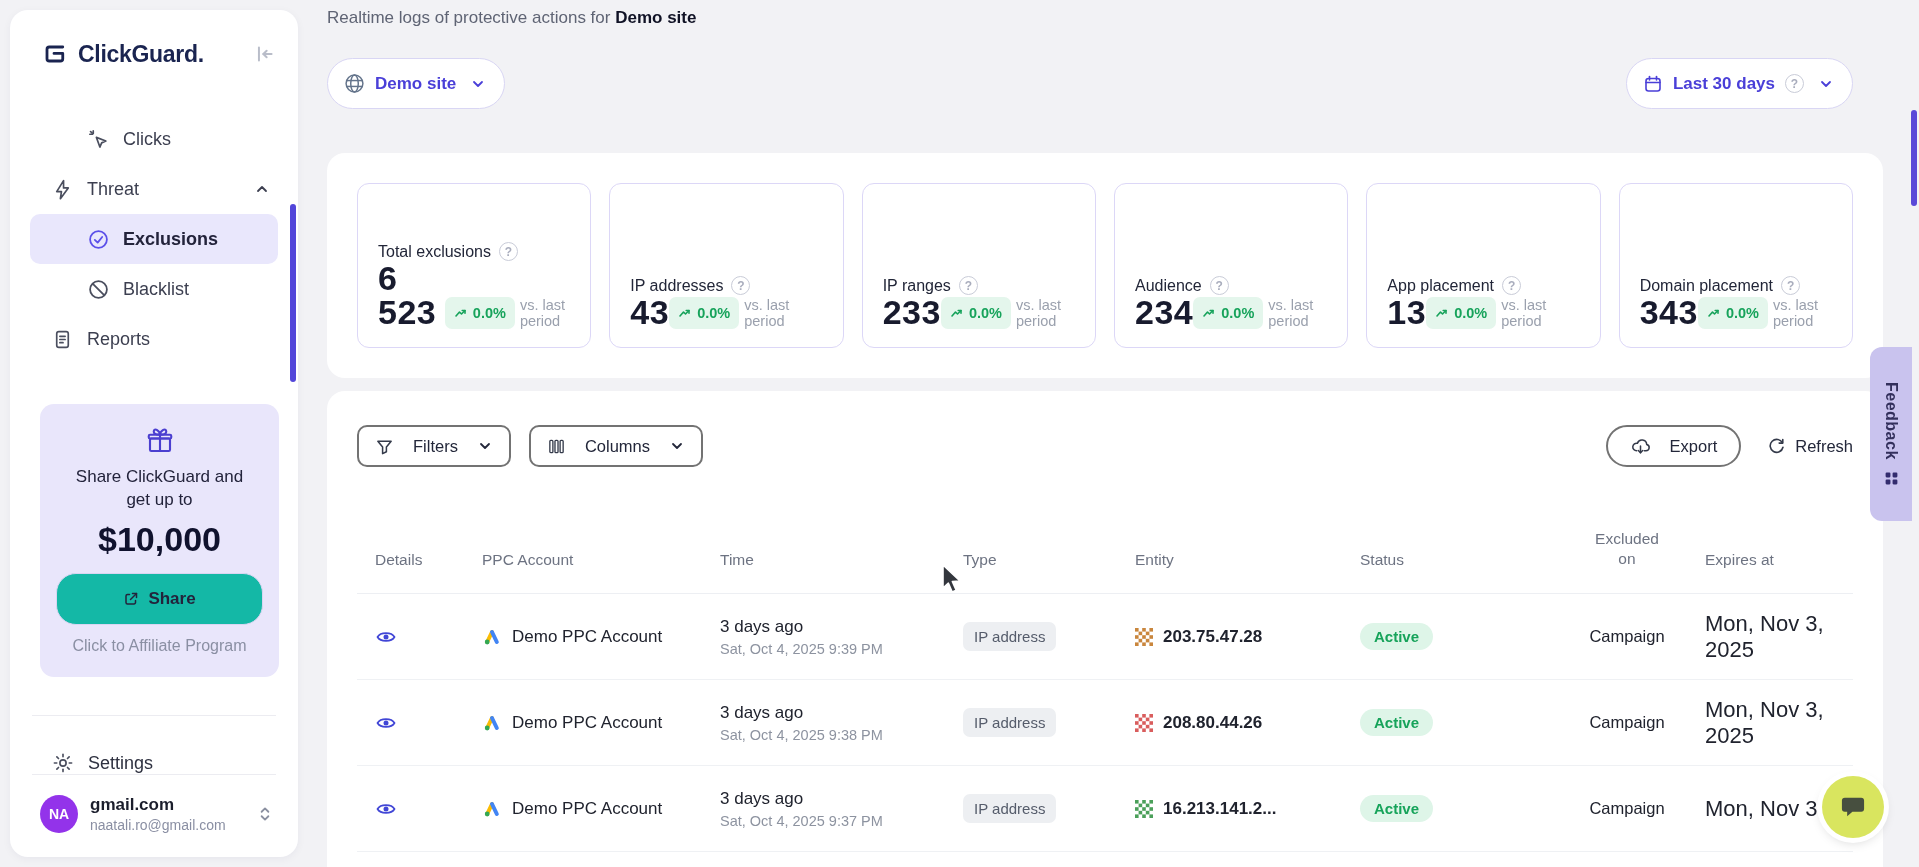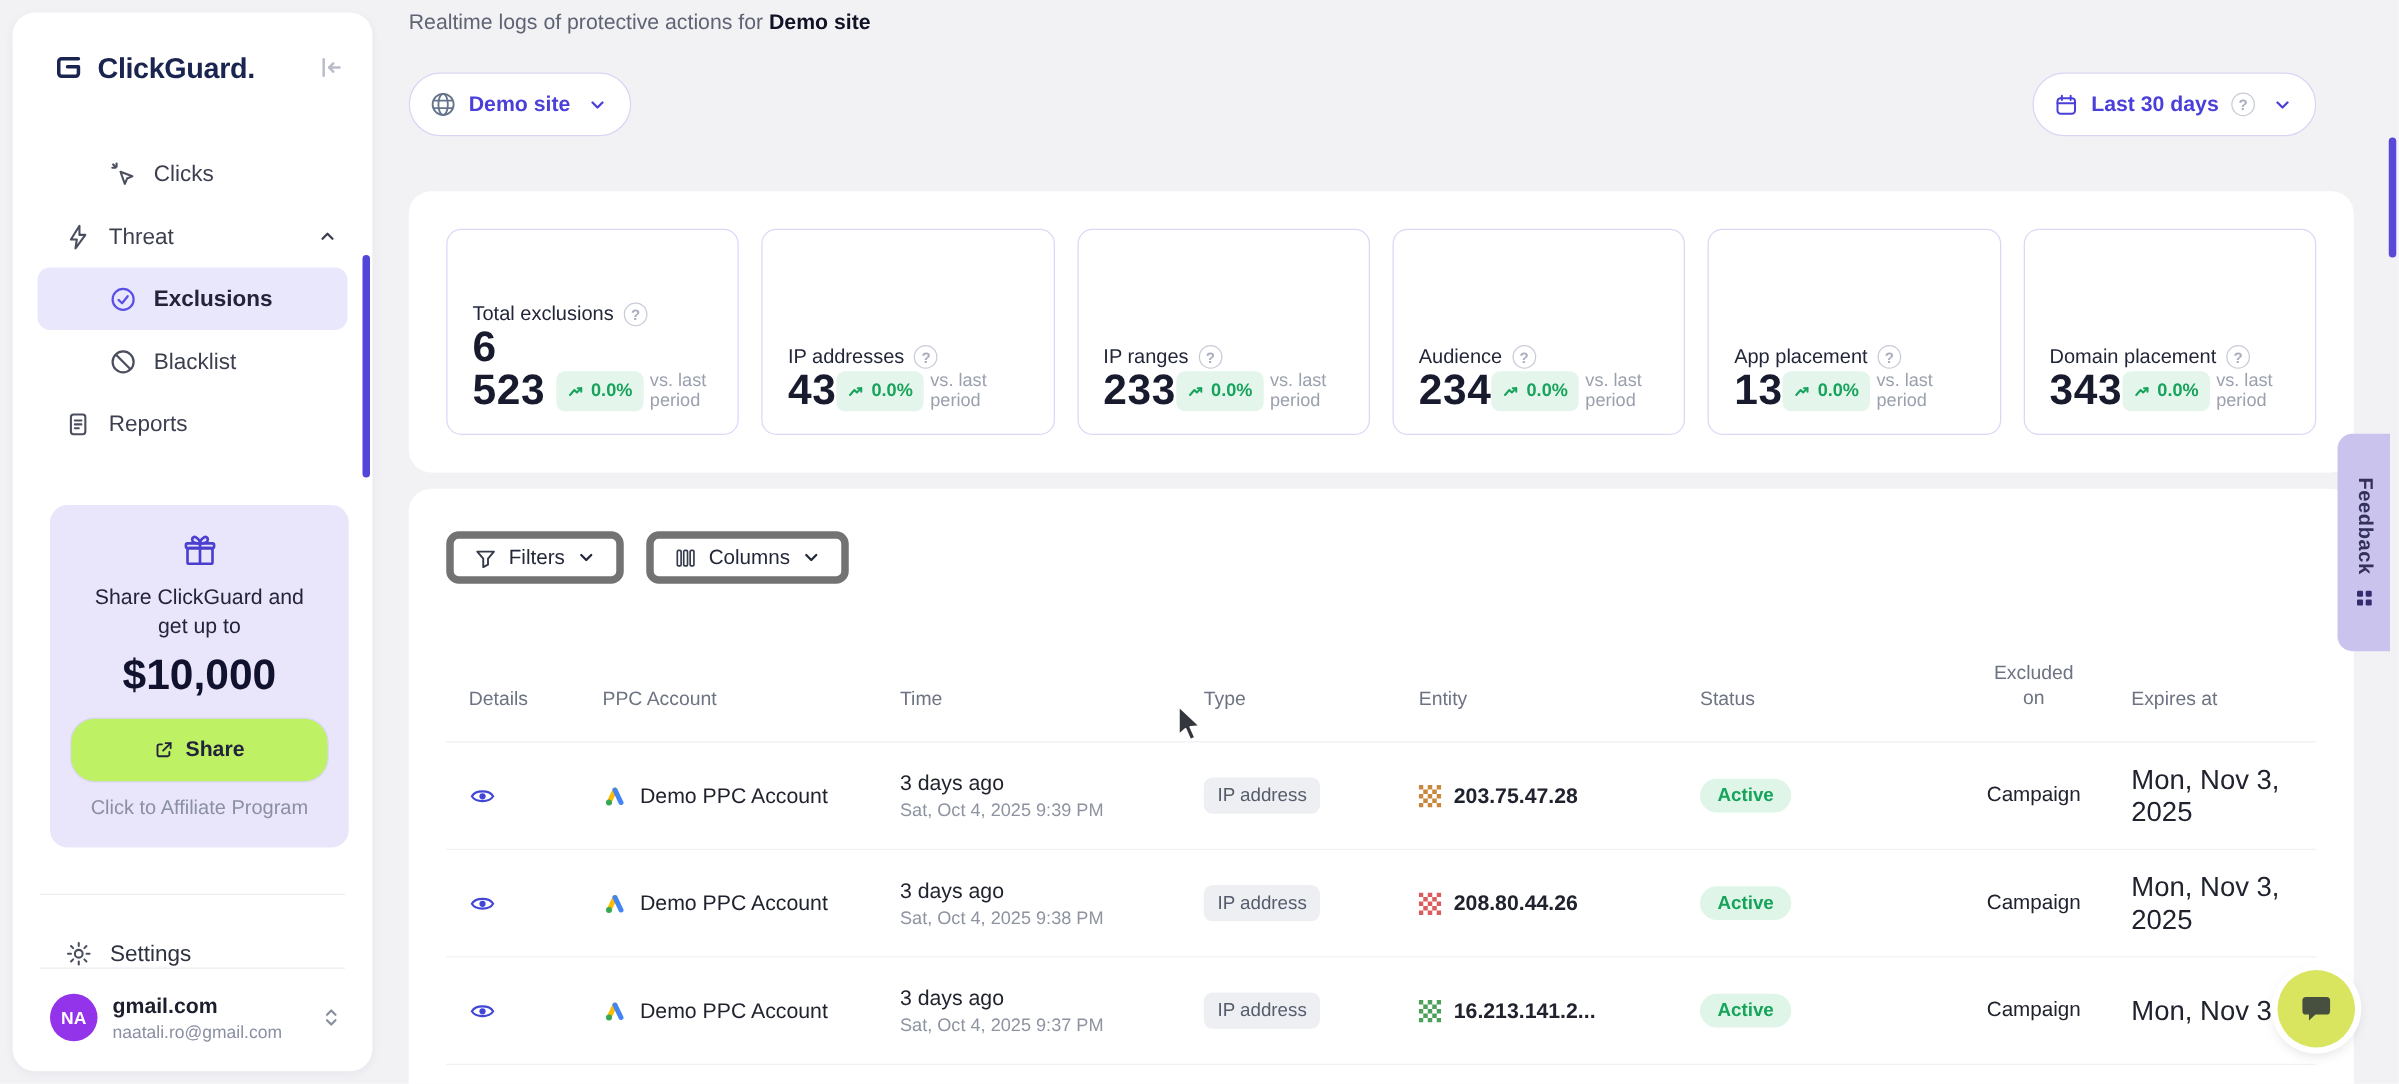--- a/index.html
+++ b/index.html
@@ -22,21 +22,21 @@
   .nav-item .nicon { display:flex; color:#4a4e5e; }
   .nav-item .chev { margin-left:auto; margin-right:28px; display:flex; color:#3c3f50; }
   .nav-item.selected { background:#e9e7fc; border-radius:10px; margin:0 20px; padding-left:58px; color:#23233b; font-weight:600; }
   .nav-item.selected .nicon { color:#5b4fe9; }
   .sidebar-scrollbar { position:absolute; right:2px; top:90px; width:6px; height:178px; background:#5246d9; border-radius:3px; }
 
   .promo { margin:40px 19px 0 30px; background:#e9e6fb; border-radius:14px; padding:22px 16px 22px; text-align:center; }
   .promo .gift { display:inline-flex; color:#4b3fd0; }
   .promo-headline { margin:6px auto 0; max-width:180px; font-size:17px; line-height:1.35; color:#23233b; }
   .promo-amount { margin-top:8px; font-size:34px; font-weight:800; color:#10122e; }
-  .share-btn { margin-top:14px; width:100%; height:52px; background:#bef264; border:1px solid #d9d5f2; border-radius:20px;
+  .share-btn { margin-top:14px; width:100%; height:52px; background:#14b8a6; border:1px solid #d9d5f2; border-radius:20px;
                display:flex; align-items:center; justify-content:center; gap:9px; font-size:17px; font-weight:600;
                color:#23233b; cursor:pointer; font-family:inherit; }
   .affiliate-link { margin-top:12px; font-size:16px; color:#8a8fa3; cursor:pointer; }
 
   .sb-divider { border-top:1px solid #ececf1; margin:0 22px; }
   .sb-divider.first { margin-top:auto; }
   .settings-row { height:58px; display:flex; align-items:flex-end; gap:14px; padding-left:42px; font-size:18px;
                   color:#2e3140; cursor:pointer; }
   .settings-row .nicon { display:flex; color:#4a4e5e; }
   .user-row { display:flex; align-items:center; gap:12px; padding:20px 24px 24px 30px; cursor:pointer; }
@@ -67,21 +67,21 @@
   .stat-label-row { display:flex; align-items:center; gap:8px; font-size:16px; color:#222638; }
   .stat-bottom { display:flex; align-items:flex-end; }
   .stat-value { font-size:34px; font-weight:700; color:#181b2e; letter-spacing:0.5px; line-height:1; }
   .stat-trend-col { display:flex; flex-direction:row; gap:5px; }
   .trend-badge { display:inline-flex; align-items:center; gap:5px; background:#e4f6ec; color:#17a35b; font-size:14.5px;
                  font-weight:600; padding:4px 9px; border-radius:7px; width:max-content; }
   .stat-compare { font-size:14.5px; color:#9aa0ad; }
 
   .table-card { margin-top:13px; background:#fff; border-radius:18px; padding:34px 30px 0; }
   .toolbar { display:flex; align-items:center; gap:18px; }
-  .tool-btn { height:42px; display:flex; align-items:center; gap:9px; border:6px solid #737373; border-radius:10px;
+  .tool-btn { height:42px; display:flex; align-items:center; gap:19px; border:2px solid #737373; border-radius:10px;
               background:#fff; padding:0 16px; font-size:16.5px; color:#23273a; cursor:pointer; font-family:inherit; }
   .tool-btn .chev { display:flex; color:#23273a; }
   .toolbar-right { margin-left:auto; display:flex; align-items:center; gap:26px; }
   .export-btn { border-radius:21px; padding:0 22px; }
   .refresh-btn { border:none; background:none; height:42px; display:flex; align-items:center; gap:9px; font-size:16.5px;
                  color:#23273a; cursor:pointer; font-family:inherit; }
 
   .tgrid { display:grid; grid-template-columns:95px 240px 245px 170px 225px 225px 140px 165px; }
   .tgrid > :nth-child(1) { padding-left:18px; }
   .tgrid > :nth-child(2) { padding-left:30px; }
@@ -479,20 +479,41 @@
                 <rect x="13.8" y="3.5" width="3.2" height="13" rx="1"></rect>
             </svg>
           </span>
           <span>Columns</span>
           <span class="chev">
               <svg width="16" height="16" viewBox="0 0 16 16">
                 <use href="#i-chevdown"></use>
               </svg>
             </span>
         </button>
+        <div class="toolbar-right">
+          <button class="tool-btn export-btn">
+            <span style="display:flex">
+              <svg width="21" height="21" viewBox="0 0 22 22" fill="none" stroke="#343a4a" stroke-width="1.6" stroke-linecap="round" stroke-linejoin="round">
+                <path d="M7,15.5 a4,4 0 1 1 0.8,-7.9 a5,5 0 0 1 9.7,1.2 a3.4,3.4 0 0 1 -0.9,6.7 H15"></path>
+                <line x1="11" y1="10.5" x2="11" y2="17.5"></line>
+                  <polyline points="8.7,15.2 11,17.5 13.3,15.2"></polyline>
+              </svg>
+            </span>
+            <span>Export</span>
+          </button>
+          <button class="refresh-btn">
+            <span style="display:flex">
+              <svg width="19" height="19" viewBox="0 0 20 20" fill="none" stroke="#343a4a" stroke-width="1.7" stroke-linecap="round" stroke-linejoin="round">
+                <path d="M16.2,6.2 A6.8,6.8 0 1 0 16.8,10.8"></path>
+                  <polyline points="16.6,2.6 16.6,6.4 12.8,6.4"></polyline>
+              </svg>
+            </span>
+            <span>Refresh</span>
+          </button>
+        </div>
       </div>
 
       <div class="thead tgrid">
         <span>Details</span>
         <span>PPC Account</span>
         <span>Time</span>
         <span>Type</span>
         <span>Entity</span>
         <span>Status</span>
         <span>

